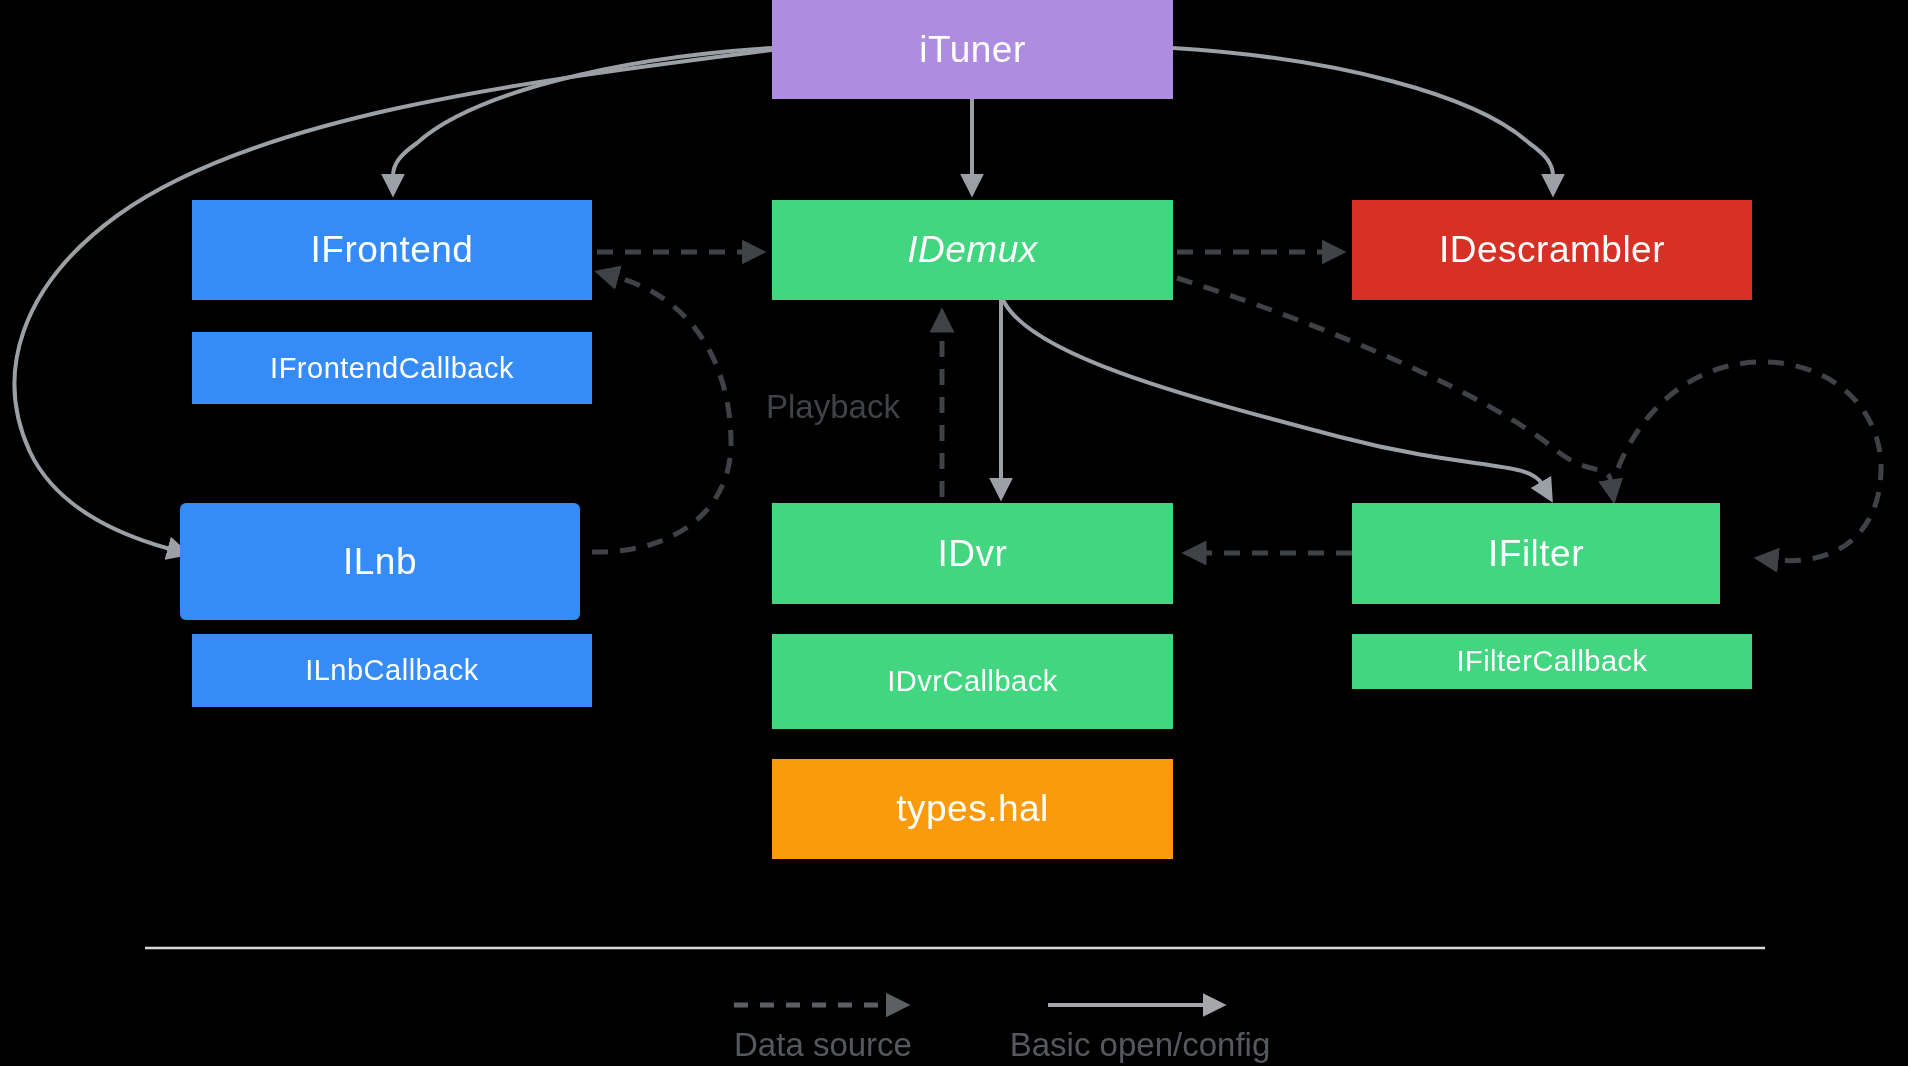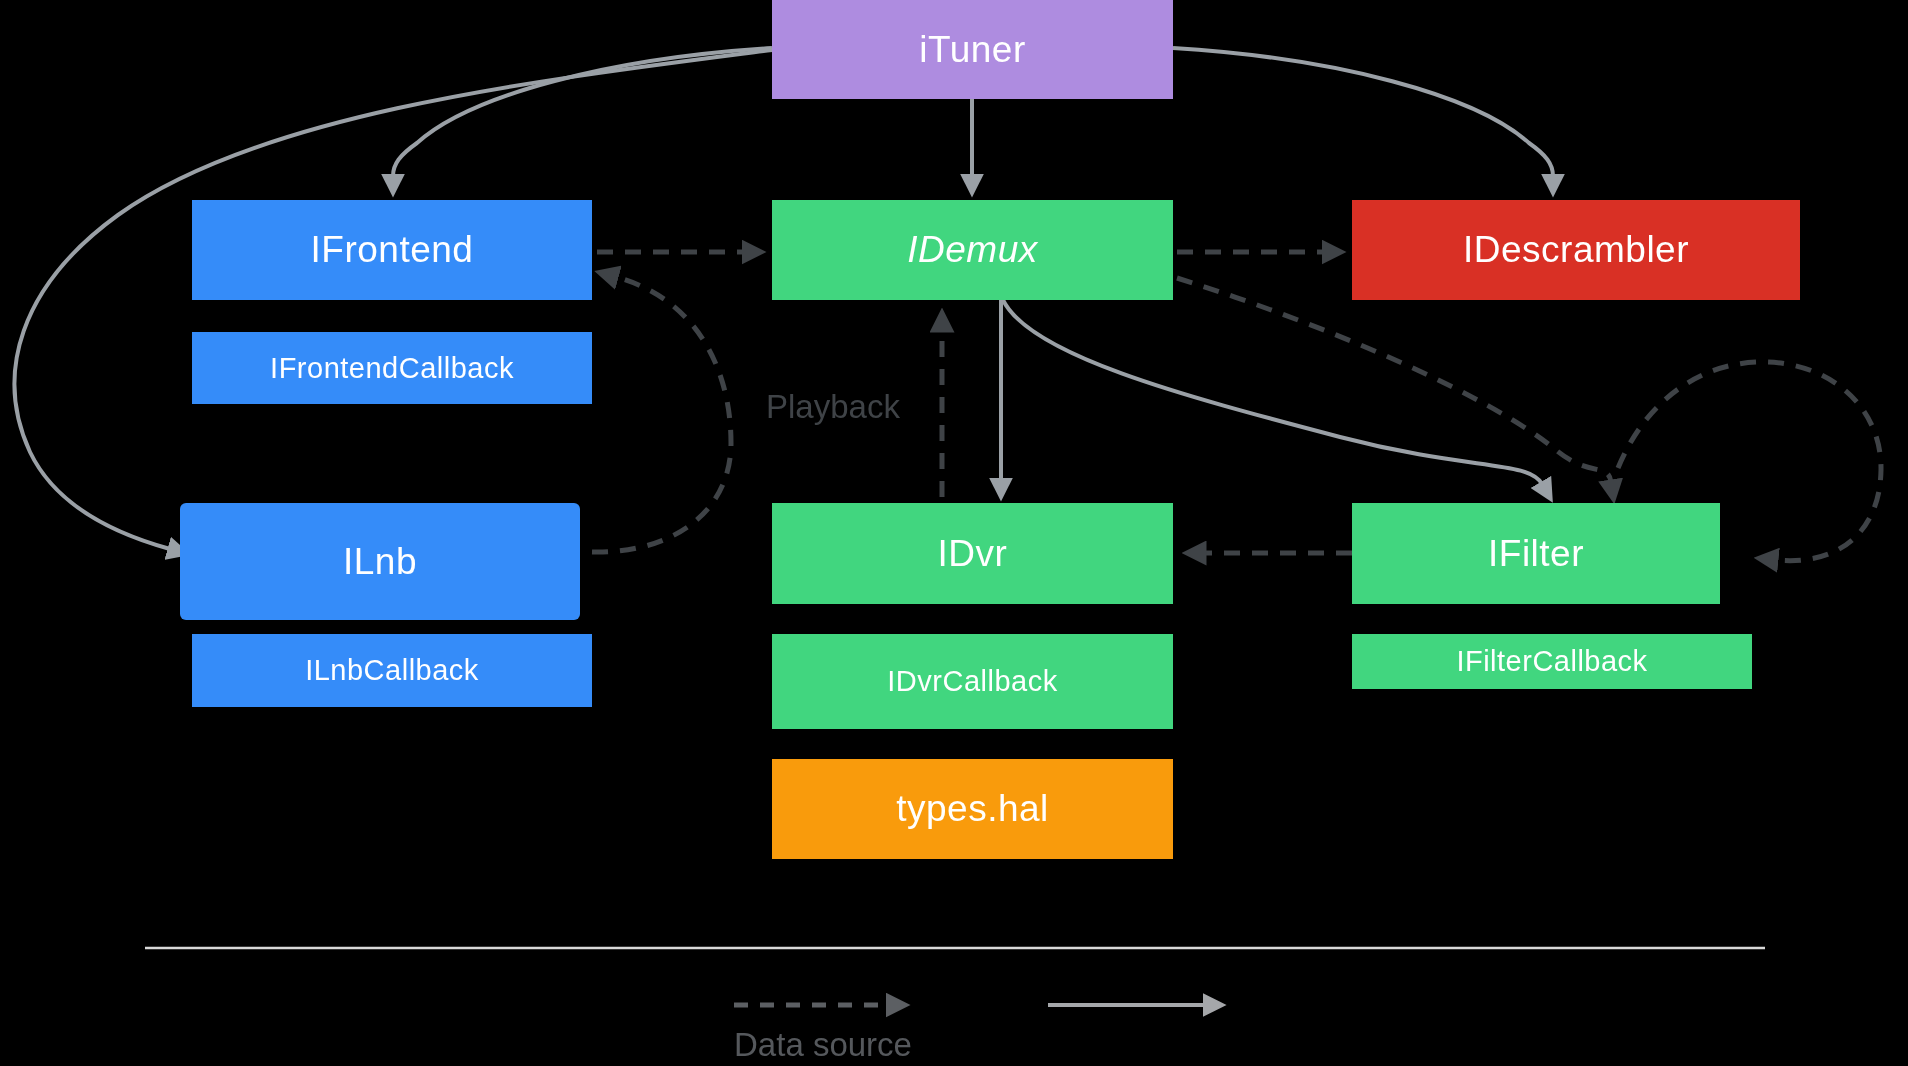--- a/index.html
+++ b/index.html
@@ -40,21 +40,21 @@
   
   #n-ituner        { left: 772px;  top: 0;     width: 401px; height: 99px; }
   #n-ifrontend     { left: 192px;  top: 200px; width: 400px; height: 100px; }
   #n-ifrontend-cb  { left: 192px;  top: 332px; width: 400px; height: 72px; }
   #n-ilnb          { left: 180px;  top: 503px; width: 400px; height: 117px; border-radius: 6px; }
   #n-ilnb-cb       { left: 192px;  top: 634px; width: 400px; height: 73px; }
   #n-idemux        { left: 772px;  top: 200px; width: 401px; height: 100px; font-style: italic; }
   #n-idvr          { left: 772px;  top: 503px; width: 401px; height: 101px; }
   #n-idvr-cb       { left: 772px;  top: 634px; width: 401px; height: 95px; }
   #n-typeshal      { left: 772px;  top: 759px; width: 401px; height: 100px; }
-  #n-idescrambler  { left: 1352px; top: 200px; width: 448px; height: 100px; }
+  #n-idescrambler  { left: 1352px; top: 200px; width: 400px; height: 100px; }
   #n-ifilter       { left: 1352px; top: 503px; width: 368px; height: 101px; }
   #n-ifilter-cb    { left: 1352px; top: 634px; width: 400px; height: 55px; }
 
   .edge-solid {
     stroke: var(--c-solid-arrow);
     stroke-width: 4;
     fill: none;
   }
   .edge-dashed {
     stroke: var(--c-dashed-arrow);
@@ -154,14 +154,15 @@
   <div class="node cb bg-green" id="n-idvr-cb">IDvrCallback</div>
   <div class="node bg-orange" id="n-typeshal">types.hal</div>
 
   <div class="node bg-red" id="n-idescrambler">IDescrambler</div>
   <div class="node bg-green" id="n-ifilter">IFilter</div>
   <div class="node cb bg-green" id="n-ifilter-cb">IFilterCallback</div>
 
   <div class="float-label" id="playback-label">Playback</div>
 
   <div class="float-label legend-label" id="legend-label-data-source">Data source</div>
+  <div class="float-label legend-label" id="legend-label-basic-open">Basic open/config</div>
 
 </div>
 
 </body></html>

